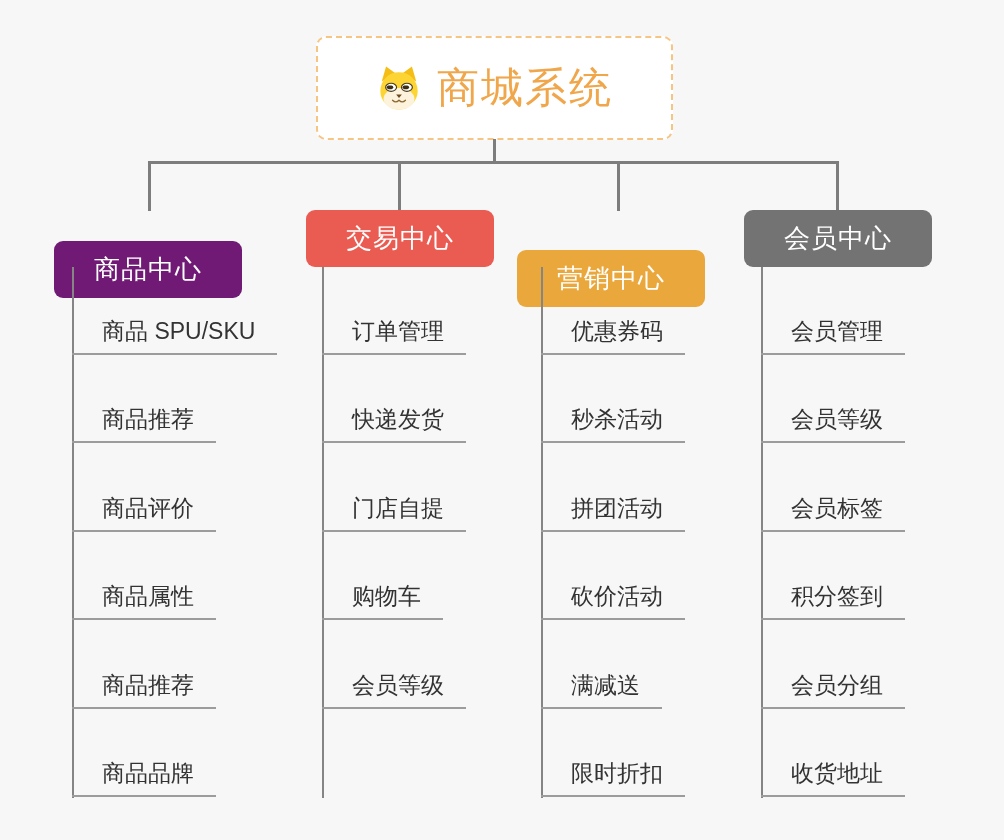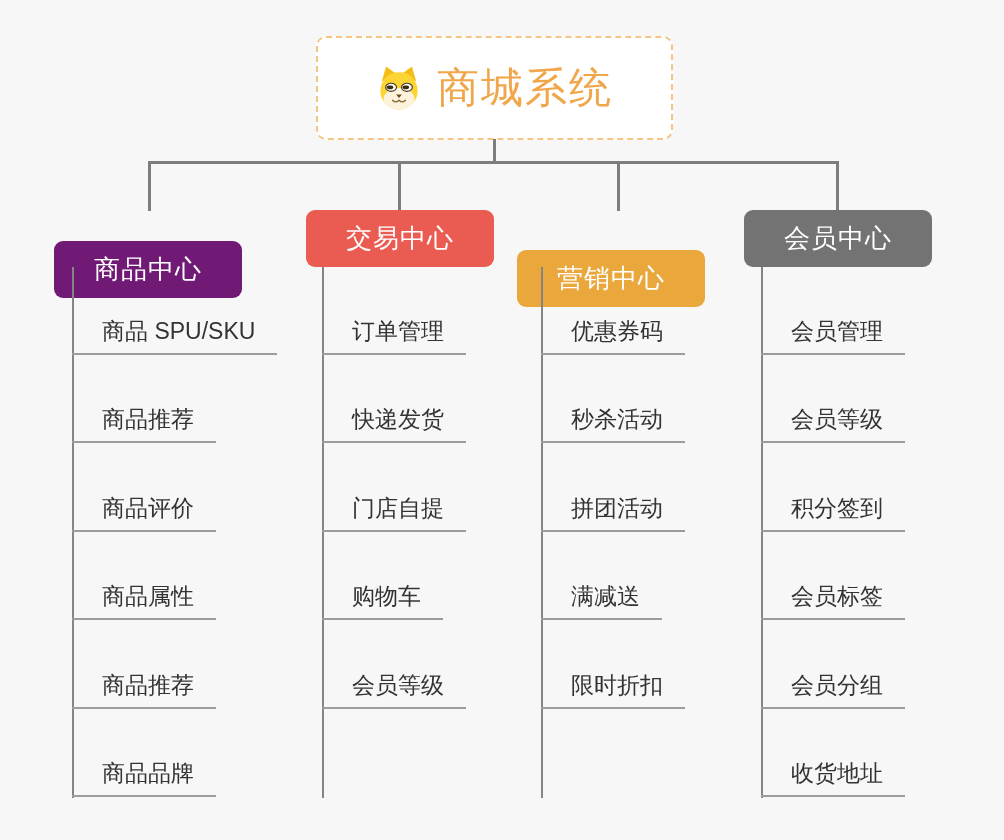--- a/index.html
+++ b/index.html
@@ -120,39 +120,42 @@
     <div class="leaf-row">
         <span class="leaf">优惠券码</span>
       </div>
     <div class="leaf-row">
         <span class="leaf">秒杀活动</span>
       </div>
     <div class="leaf-row">
         <span class="leaf">拼团活动</span>
       </div>
     <div class="leaf-row">
+        <span class="leaf">砍价活动</span>
+      </div>
+    <div class="leaf-row">
         <span class="leaf">满减送</span>
       </div>
     <div class="leaf-row">
         <span class="leaf">限时折扣</span>
       </div>
   </div>
 
   <div class="col c3">
     <div class="leaf-row">
         <span class="leaf">会员管理</span>
       </div>
     <div class="leaf-row">
         <span class="leaf">会员等级</span>
       </div>
     <div class="leaf-row">
-        <span class="leaf">积分签到</span>
+        <span class="leaf">会员标签</span>
       </div>
     <div class="leaf-row">
-        <span class="leaf">会员标签</span>
+        <span class="leaf">积分签到</span>
       </div>
     <div class="leaf-row">
         <span class="leaf">会员分组</span>
       </div>
     <div class="leaf-row">
         <span class="leaf">收货地址</span>
       </div>
   </div>
 
 </div>

